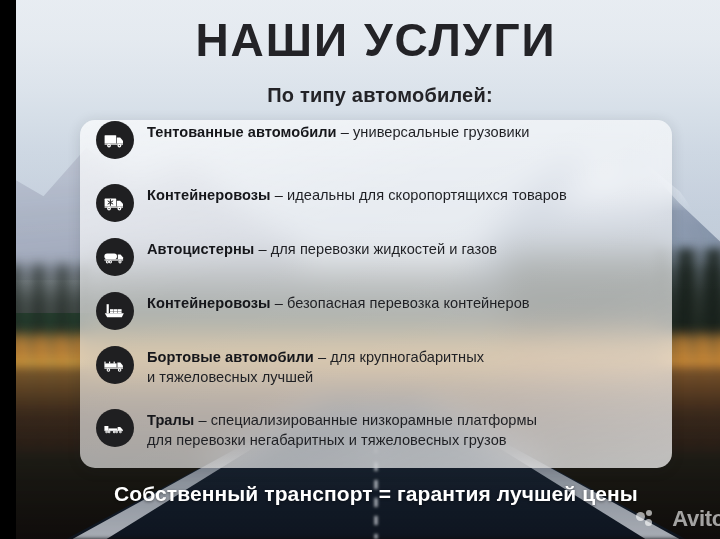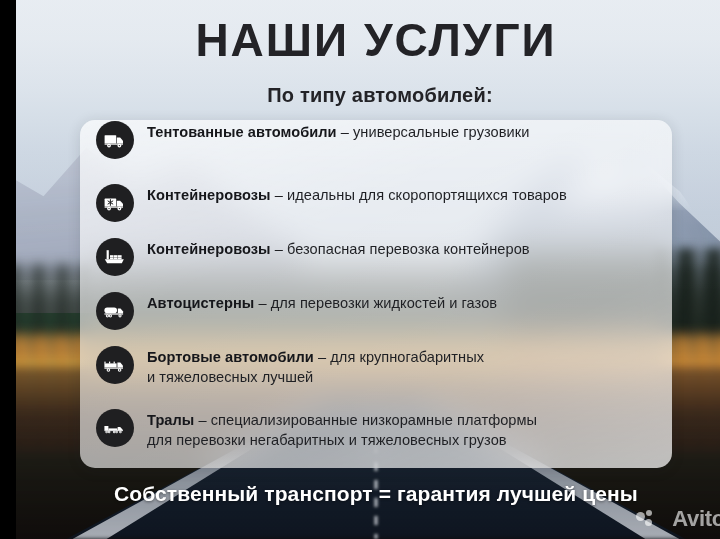--- a/index.html
+++ b/index.html
@@ -414,56 +414,56 @@
         </span>
         <div class="item-text">
           <b>Контейнеровозы</b><span> – </span><span>идеальны для скоропортящихся товаров</span>
         </div>
       </div>
 
       <div class="item one-line">
         <span class="badge">
           <svg width="24" height="24" viewBox="0 0 24 24" aria-hidden="true">
             <g fill="#ffffff">
+              <rect x="1.4" y="8.6" width="12.6" height="5.6" rx="2.8"></rect>
+              <path d="M14.8 9.6h2.7l2.6 3.0v1.6h-5.3z"></path>
+              <rect x="1.4" y="14.4" width="18.7" height="1.2"></rect>
+              <circle cx="4.4" cy="16.8" r="1.6"></circle>
+              <circle cx="7.4" cy="16.8" r="1.6"></circle>
+              <circle cx="17.0" cy="16.8" r="1.6"></circle>
+            </g>
+            <g fill="#1f1f21">
+              <circle cx="4.4" cy="16.8" r="0.6"></circle>
+              <circle cx="7.4" cy="16.8" r="0.6"></circle>
+              <circle cx="17.0" cy="16.8" r="0.6"></circle>
+            </g>
+          </svg>
+        </span>
+        <div class="item-text">
+          <b>Автоцистерны</b><span> – </span><span>для перевозки жидкостей и газов</span>
+        </div>
+      </div>
+
+      <div class="item one-line">
+        <span class="badge">
+          <svg width="24" height="24" viewBox="0 0 24 24" aria-hidden="true">
+            <g fill="#ffffff">
               <path d="M1.8 14.2h19.0l-2.0 4.0H4.2z"></path>
               <rect x="3.6" y="5.2" width="2.2" height="9.0"></rect>
               <rect x="7.0" y="10.2" width="3.6" height="2.0"></rect>
               <rect x="11.0" y="10.2" width="3.6" height="2.0"></rect>
               <rect x="15.0" y="10.2" width="3.6" height="2.0"></rect>
               <rect x="7.0" y="12.4" width="3.6" height="1.8"></rect>
               <rect x="11.0" y="12.4" width="3.6" height="1.8"></rect>
               <rect x="15.0" y="12.4" width="3.6" height="1.8"></rect>
             </g>
           </svg>
         </span>
         <div class="item-text">
           <b>Контейнеровозы</b><span> – </span><span>безопасная перевозка контейнеров</span>
-        </div>
-      </div>
-
-      <div class="item one-line">
-        <span class="badge">
-          <svg width="24" height="24" viewBox="0 0 24 24" aria-hidden="true">
-            <g fill="#ffffff">
-              <rect x="1.4" y="8.6" width="12.6" height="5.6" rx="2.8"></rect>
-              <path d="M14.8 9.6h2.7l2.6 3.0v1.6h-5.3z"></path>
-              <rect x="1.4" y="14.4" width="18.7" height="1.2"></rect>
-              <circle cx="4.4" cy="16.8" r="1.6"></circle>
-              <circle cx="7.4" cy="16.8" r="1.6"></circle>
-              <circle cx="17.0" cy="16.8" r="1.6"></circle>
-            </g>
-            <g fill="#1f1f21">
-              <circle cx="4.4" cy="16.8" r="0.6"></circle>
-              <circle cx="7.4" cy="16.8" r="0.6"></circle>
-              <circle cx="17.0" cy="16.8" r="0.6"></circle>
-            </g>
-          </svg>
-        </span>
-        <div class="item-text">
-          <b>Автоцистерны</b><span> – </span><span>для перевозки жидкостей и газов</span>
         </div>
       </div>
 
       <div class="item two-line">
         <span class="badge">
           <svg width="24" height="24" viewBox="0 0 24 24" aria-hidden="true">
             <g fill="#ffffff">
               <rect x="1.4" y="10.4" width="12.2" height="4.0"></rect>
               <rect x="1.4" y="8.6" width="1.2" height="2.0"></rect>
               <rect x="6.0" y="8.6" width="1.2" height="2.0"></rect>

